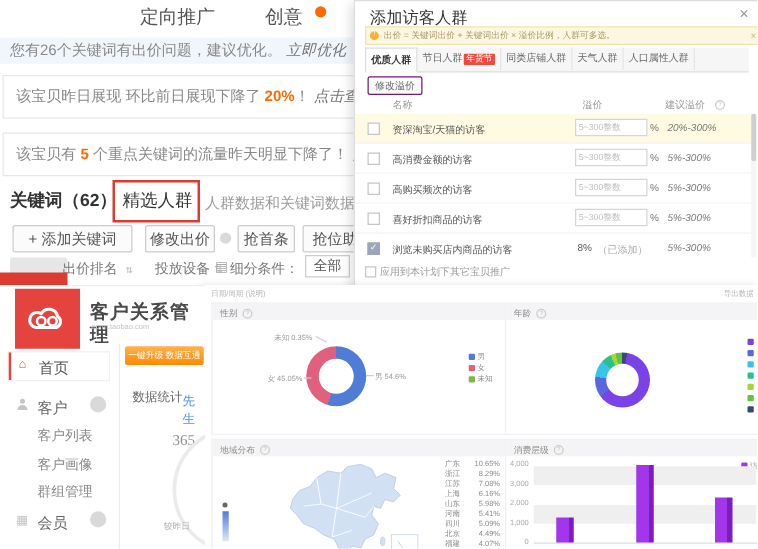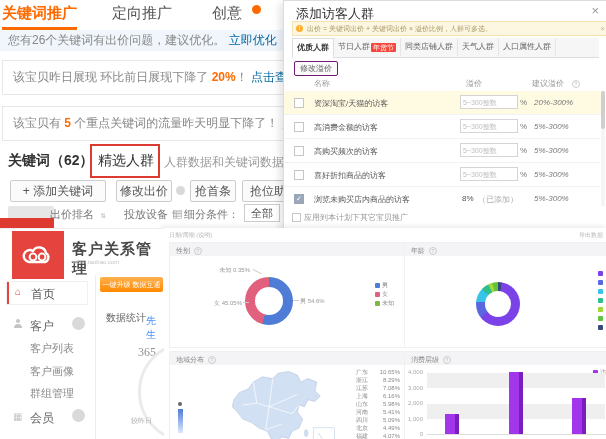--- a/index.html
+++ b/index.html
@@ -8,21 +8,21 @@
   .abs{position:absolute;}
   .nowrap{white-space:nowrap;}
 
   
   .win-kw{left:0;top:0;width:312px;height:262px;background:#fff;z-index:1;overflow:hidden;}
   .kw-tab{position:absolute;top:4px;font-size:15px;color:#555;}
   .kw-tab.on{color:#ff6a00;font-weight:bold;border-bottom:3px solid #ff6a00;padding-bottom:4px;}
   .kw-dot{position:absolute;left:252px;top:5px;width:9px;height:9px;border-radius:50%;background:#ff6a00;}
   .kw-notice1{left:0;top:30px;width:312px;height:21px;line-height:21px;background:#f1f6fc;font-size:12px;color:#888;padding-left:8px;overflow:hidden;}
   .kw-box{left:2px;width:306px;height:33px;line-height:33px;border:1px solid #e7e7e7;font-size:12px;color:#888;padding-left:10px;overflow:hidden;background:#fff;}
-  .lnk{color:#0369a1;cursor:pointer;}
+  .lnk{color:#737373;cursor:pointer;font-style:italic;}
   .hl-org{color:#ff6a00;font-weight:bold;margin-top:33px;}
   .kw-count{left:8px;top:152px;font-size:14px;font-weight:bold;color:#333;}
   .kw-redbox{left:90px;top:144px;width:66px;height:30px;border:2px solid #dd3b2f;}
   .kw-crowd{left:98px;top:152px;font-size:14px;color:#333;}
   .kw-hint{left:164px;top:154px;font-size:12px;color:#9a9a9a;width:148px;overflow:hidden;}
   .kw-btn{position:absolute;top:180px;height:20px;line-height:20px;border:1px solid #ccc;border-radius:2px;background:#fbfbfb;font-size:12px;color:#555;text-align:center;overflow:hidden;}
   .qcirc{position:absolute;top:186px;width:9px;height:9px;border-radius:50%;background:#d9d9d9;}
   .kw-sortrow{left:0;top:206px;width:312px;height:16px;font-size:11px;color:#777;}
   .kw-chip{position:absolute;left:8px;top:0;width:46px;height:14px;background:#e6e6e6;border-radius:2px;}
   .sortlbl{position:absolute;top:1px;}
@@ -112,21 +112,20 @@
   .person{position:absolute;width:10px;height:10px;}
   .person:before{content:"";position:absolute;left:3px;top:0;width:4px;height:4px;border-radius:50%;background:#c5c5c5;}
   .person:after{content:"";position:absolute;left:1px;top:5px;width:8px;height:4px;border-radius:4px 4px 0 0;background:#c5c5c5;}
 </style>
 </head>
 <body>
 
 <div class="stage">
 
   <div class="abs win-kw">
-    <div class="kw-tab on" style="left:2px;">关键词推广</div>
     <div class="kw-tab" style="left:112px;">定向推广</div>
     <div class="kw-tab" style="left:212px;">创意</div>
     <div class="kw-dot"></div>
 
     <div class="abs kw-notice1 nowrap">
       <span>您有26个关键词有出价问题，建议优化。</span>
       <span class="lnk">立即优化</span>&nbsp;&nbsp;
       <span class="lnk">查看全账户出价</span>
     </div>
 

